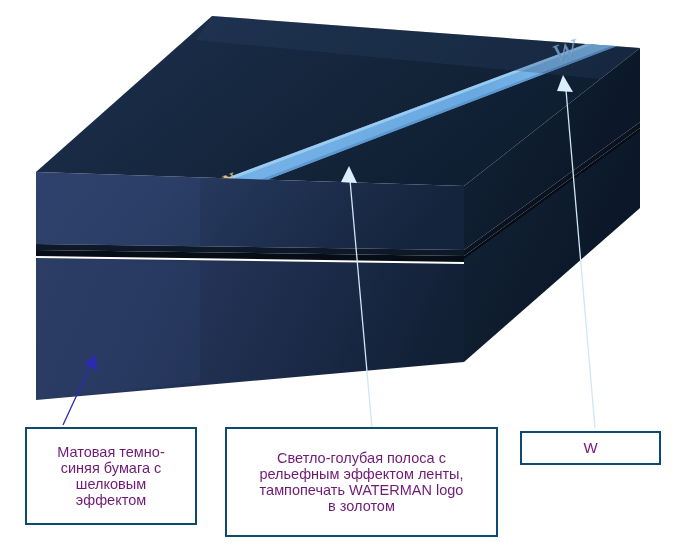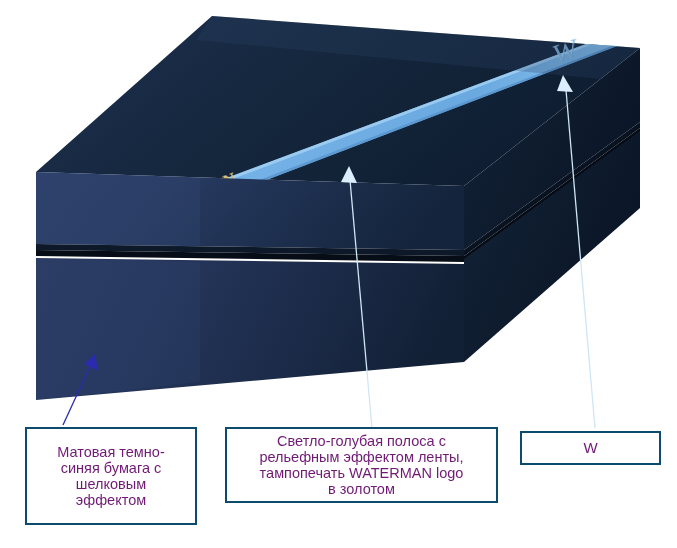--- a/index.html
+++ b/index.html
@@ -55,21 +55,21 @@
   #caption-left {
     left: 25px;
     top: 427px;
     width: 172px;
     height: 98px;
   }
   #caption-middle {
     left: 225px;
     top: 427px;
     width: 273px;
-    height: 76px;
+    height: 110px;
   }
   #caption-right {
     left: 520px;
     top: 431px;
     width: 141px;
     height: 34px;
     font-size: 15px;
   }
 
   

